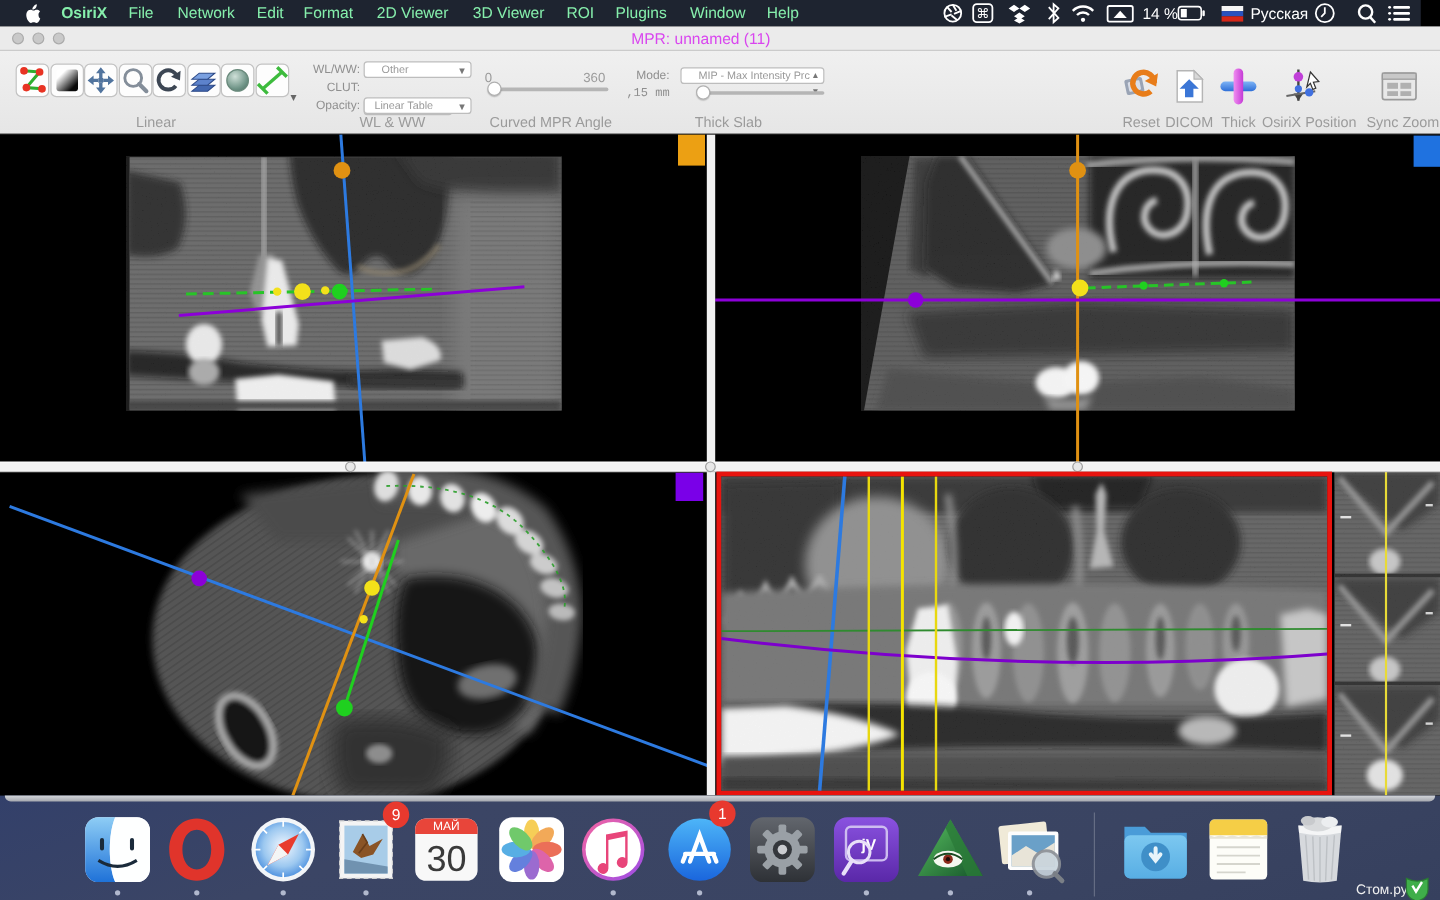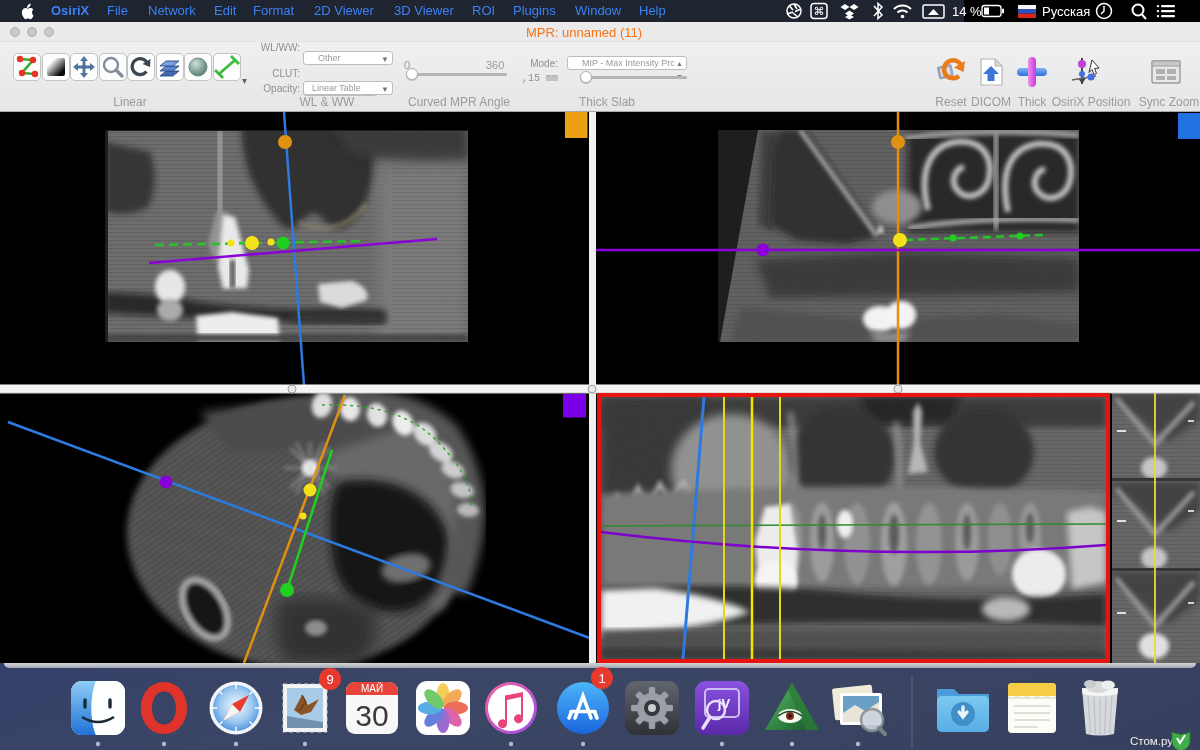--- a/index.html
+++ b/index.html
@@ -1,26 +1,26 @@
 <!DOCTYPE html>
 <html><head>
 <meta charset="utf-8">
 <style>
   * { margin:0; padding:0; box-sizing:border-box; }
   html,body { width:1200px; height:750px; overflow:hidden; background:#000; }
   body { font-family:"Liberation Sans", sans-serif; position:relative; }
 
   
-  #menubar { position:absolute; left:0; top:0; width:964px; height:22px; background:#1e2430; color:#3b82f6; font-size:13px; }
+  #menubar { position:absolute; left:0; top:0; width:1184px; height:22px; background:#1e2430; color:#86efac; font-size:13px; }
   #menubar .mi { position:absolute; top:3px; white-space:nowrap; }
 
   
   #titlebar { position:absolute; left:0; top:22px; width:1200px; height:20px; background:#ebebeb; border-bottom:1px solid #e2e2e2; }
   .tl { position:absolute; top:27px; width:10px; height:10px; border-radius:50%; background:#c9c9c9; border:0.5px solid #ababab; }
-  #wintitle { position:absolute; top:25px; left:0; width:1168px; text-align:center; color:#f97316; font-size:13px; }
+  #wintitle { position:absolute; top:25px; left:0; width:1168px; text-align:center; color:#d946ef; font-size:13px; }
 
   
   #toolbar { position:absolute; left:0; top:42px; width:1200px; height:70px; background:linear-gradient(#f0f0f0,#e6e6e6); border-bottom:1px solid #a8a8a8; }
   .tbtn { position:absolute; top:11px; width:28px; height:28px; background:#fdfdfd; border:1px solid #c3c3c3; border-radius:5px; }
   .tlabel { position:absolute; top:53px; color:#9b9b9b; font-size:12px; text-align:center; }
   .ddlabel { position:absolute; color:#8f8f8f; font-size:10px; text-align:right; width:60px; }
   .dd { position:absolute; background:#fff; border:1px solid #bdbdbd; border-radius:3px; color:#999; font-size:9px; height:14px; line-height:13px; }
   .dd .arr { position:absolute; right:3px; top:1px; color:#777; font-size:8px; }
   .slidertrack { position:absolute; height:3px; background:#b5b5b5; border-radius:2px; }
   .sliderthumb { position:absolute; width:12px; height:12px; background:#fff; border:1px solid #b0b0b0; border-radius:50%; box-shadow:0 1px 1px rgba(0,0,0,.2); }
@@ -168,21 +168,21 @@
         <line x1="4" y1="-11" x2="12" y2="-3" stroke="#3dbb3d" stroke-width="2.8"></line>
       </g>
     </svg>
   </div>
   <div style="position:absolute; left:242px; top:33px; color:#666; font-size:10px;">▾</div>
   <div class="tlabel" style="left:80px; width:100px;">Linear</div>
   <div class="tlabel" style="left:277px; width:100px;">WL &amp; WW</div>
   <div class="tlabel" style="left:399px; width:120px;">Curved MPR Angle</div>
   <div class="tlabel" style="left:557px; width:100px;">Thick Slab</div>
 
-  <div class="ddlabel" style="left:240px; top:0;">WL/WW:</div>
+  <div class="ddlabel" style="left:240px; top:11px;">WL/WW:</div>
   <div class="ddlabel" style="left:240px; top:26px;">CLUT:</div>
   <div class="ddlabel" style="left:240px; top:41px;">Opacity:</div>
   <div class="dd" style="left:303px; top:9px;  width:90px;"><span style="margin-left:14px;">Other</span><span class="arr">▼</span></div>
   <div class="dd" style="left:303px; top:40px; width:74px;"><span style="margin-left:10px;">No CLUT</span><span class="arr">▼</span></div>
   <div class="dd" style="left:303px; top:39px; width:90px;"><span style="margin-left:8px;">Linear Table</span><span class="arr">▼</span></div>
 
   <div class="num" style="left:404px; top:17px;">0</div>
   <div class="num" style="left:486px; top:17px;">360</div>
   <div class="slidertrack" style="left:407px; top:31px; width:100px;"></div>
   <div class="sliderthumb" style="left:406px; top:26px;"></div>

